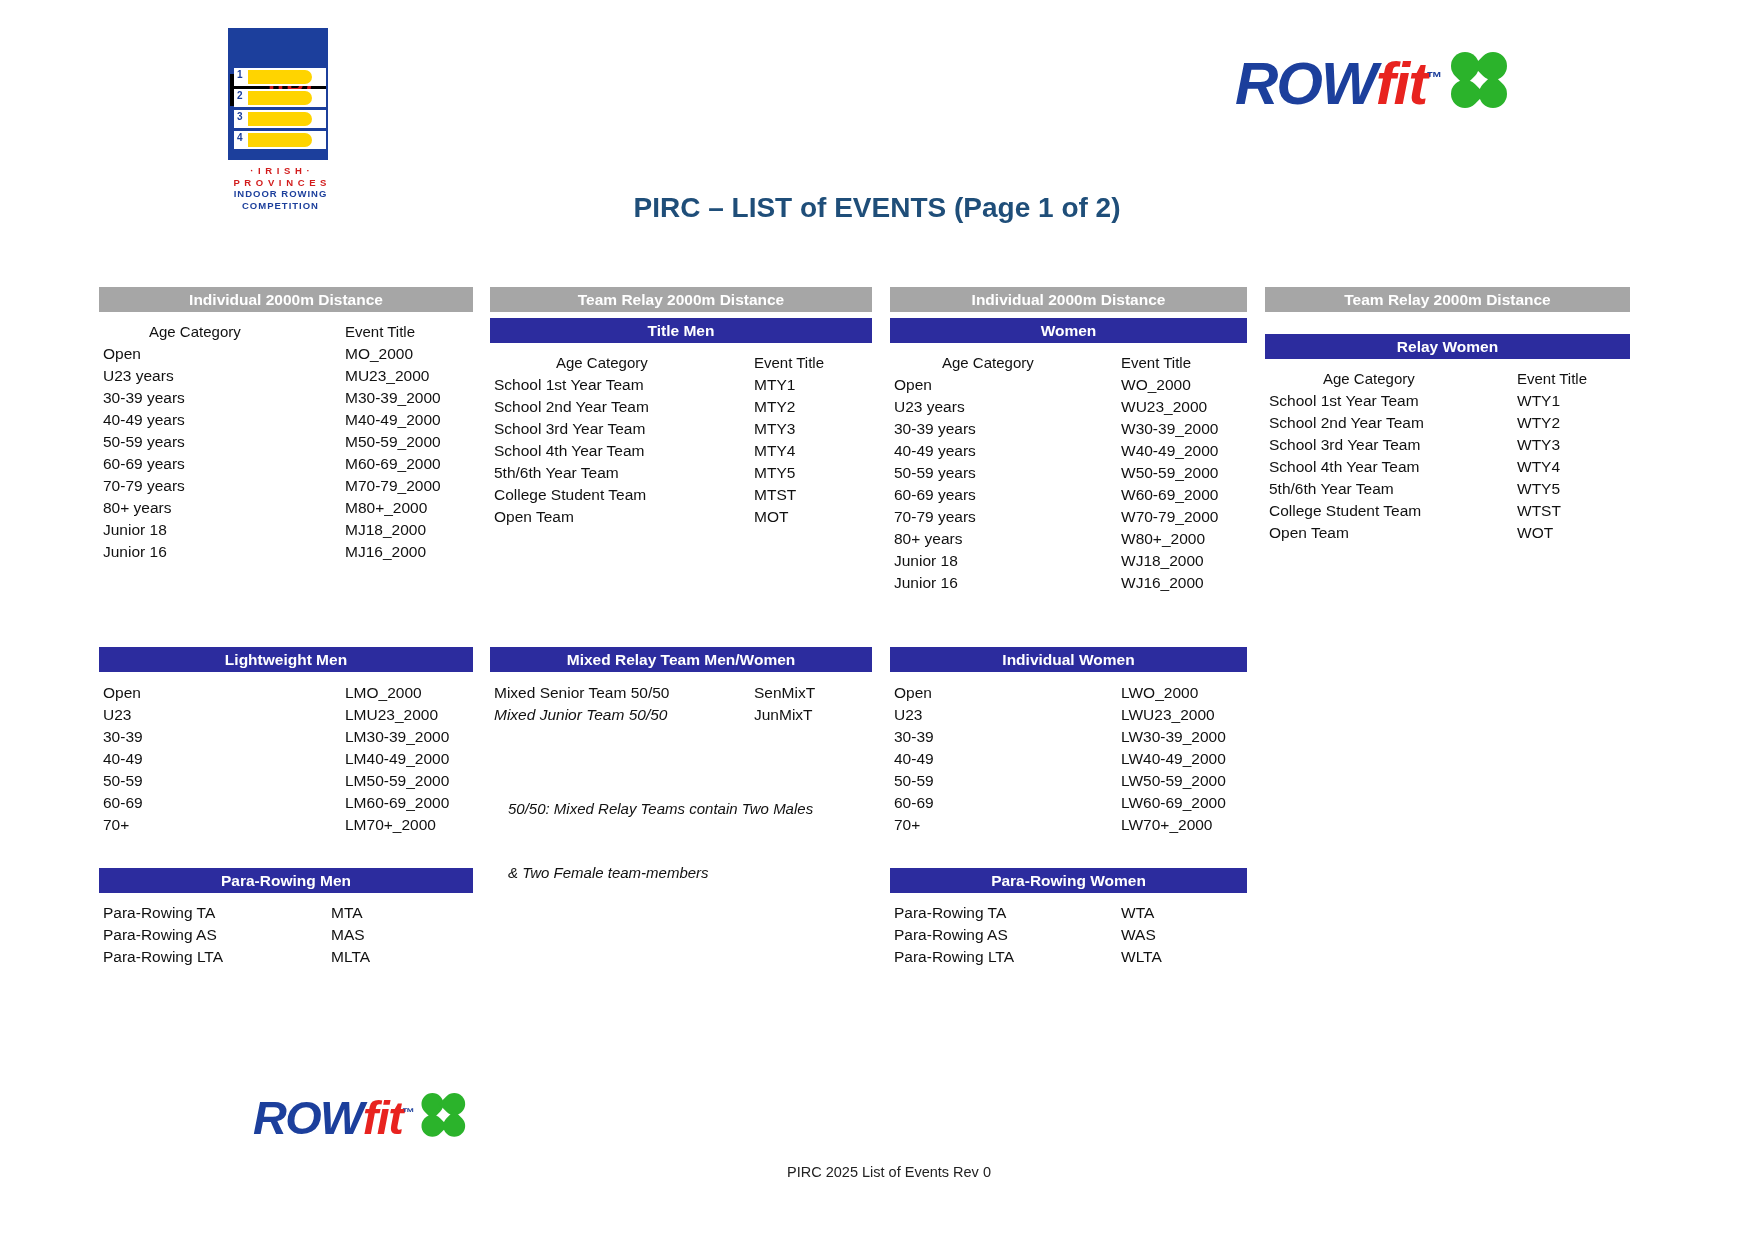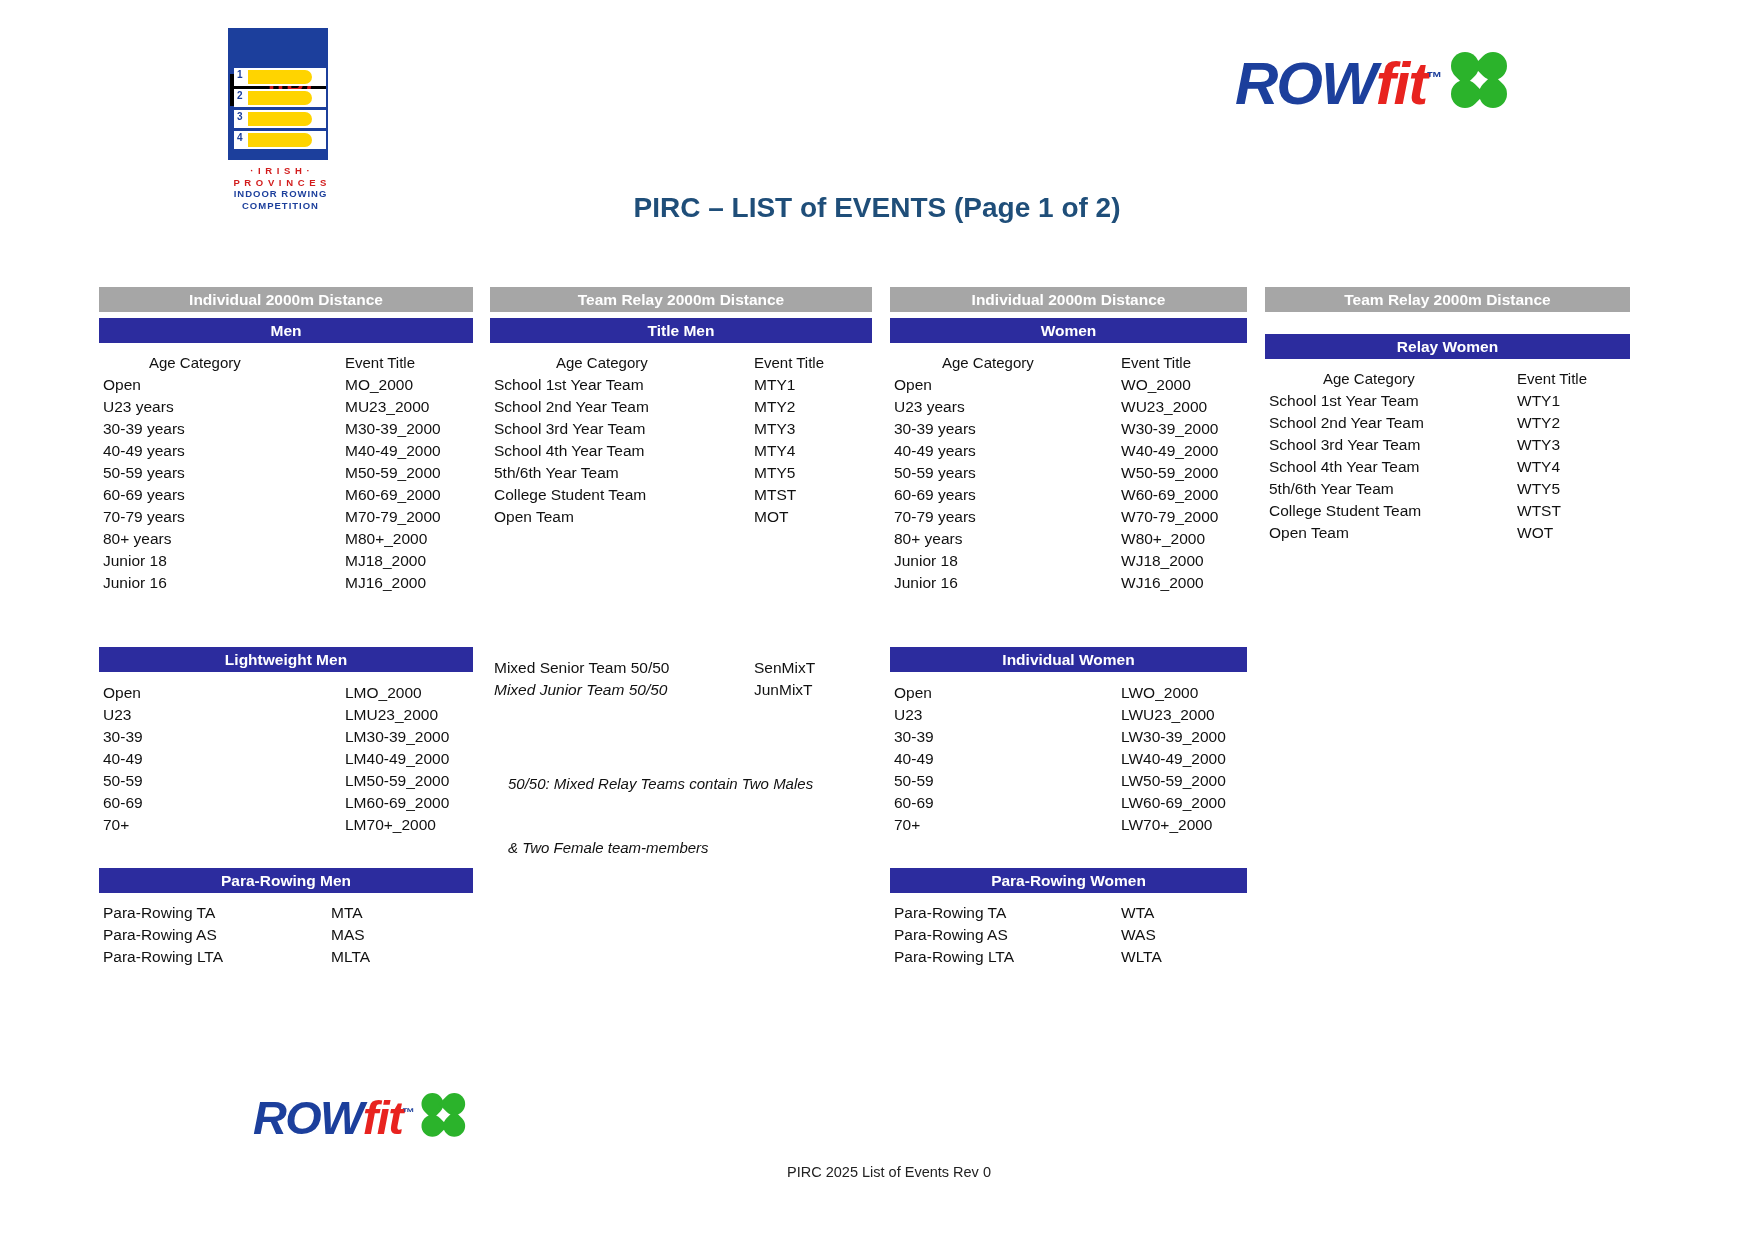--- a/index.html
+++ b/index.html
@@ -230,21 +230,20 @@
       <span class="l2"></span>
       <span class="l3"></span>
       <span class="l4"></span>
     </div>
 </div>
 
 <div class="page-title">PIRC – LIST of EVENTS (Page 1 of 2)</div>
 
 <div class="block" style="left:99px; top:287px; width:374px;">
   <div class="bar grey">Individual 2000m Distance</div>
-  <div class="bar blue" style="margin-top:6px;">Men</div>
   <div class="colhead">
     <div class="c1" style="width:246px; padding-left:50px;">Age Category</div>
     <div class="c2">Event Title</div>
   </div>
   <div class="rowline">
       <div class="c1" style="width:246px;">Open</div>
       <div class="c2">MO_2000</div>
     </div>
   <div class="rowline">
       <div class="c1" style="width:246px;">U23 years</div>
@@ -434,20 +433,21 @@
       <div class="c1" style="width:246px;">60-69</div>
       <div class="c2">LM60-69_2000</div>
     </div>
   <div class="rowline">
       <div class="c1" style="width:246px;">70+</div>
       <div class="c2">LM70+_2000</div>
     </div>
 </div>
 
 <div class="block" style="left:490px; top:647px; width:382px;">
+  <div class="bar blue">Mixed Relay Team Men/Women</div>
   <div style="height:10px;"></div>
   <div class="rowline">
       <div class="c1" style="width:264px;">Mixed Senior Team 50/50</div>
       <div class="c2">SenMixT</div>
     </div>
   <div class="rowline">
       <div class="c1" style="width:264px;font-style:italic;">Mixed Junior Team 50/50</div>
       <div class="c2">JunMixT</div>
     </div>
   <div style="height:30px;"></div>

